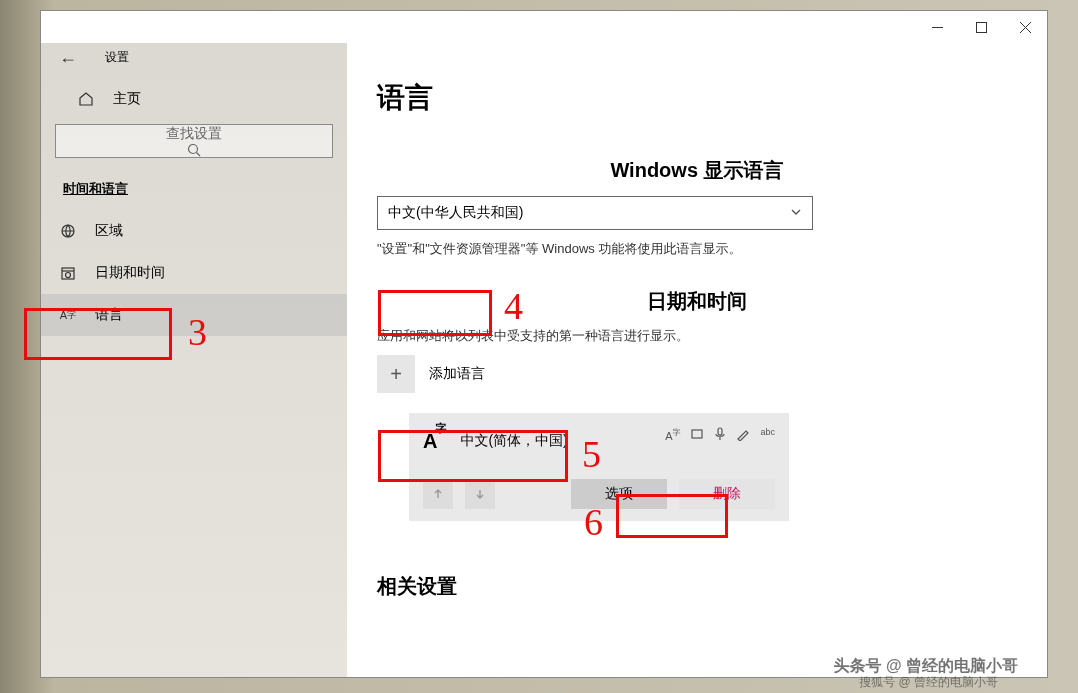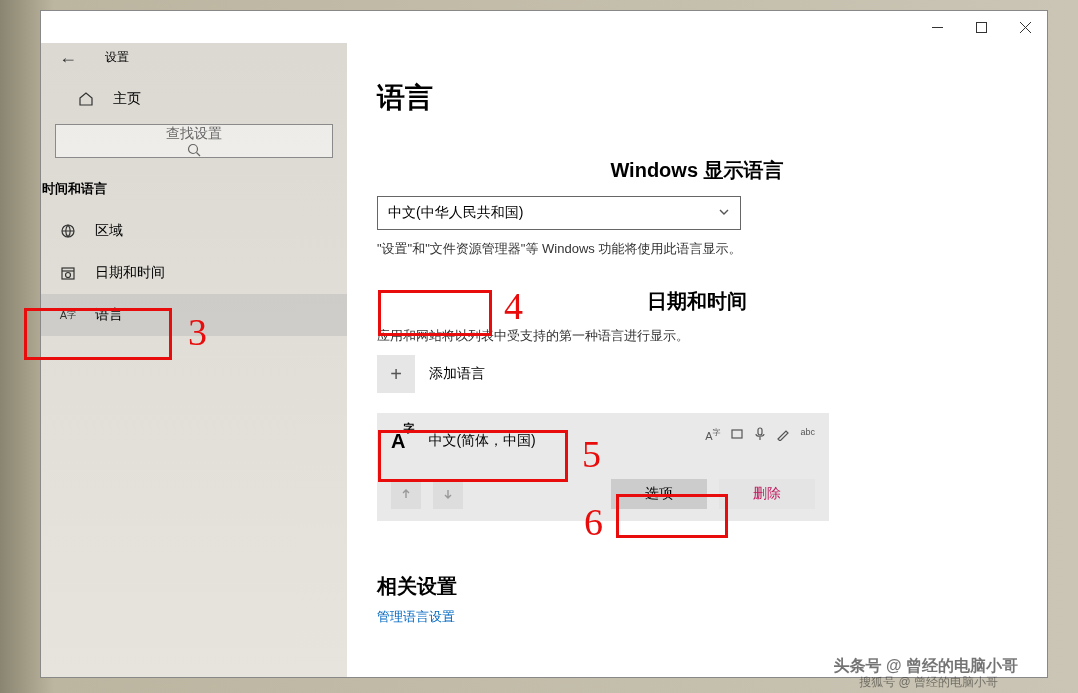--- a/index.html
+++ b/index.html
@@ -76,23 +76,24 @@
       border: 1px solid #8a8a8a;
       background: rgba(255,255,255,0.5);
       display: flex;
       align-items: center;
       padding: 0 10px;
       justify-content: space-between;
       color: #666;
       flex-direction: column;
     }
     .category {
-      padding: 8px 1px 12px;
+      padding: 8px 22px 12px;
       font-weight: 600;
       font-size: 13px;
+      text-decoration: underline;
     }
     .nav-item {
       display: flex;
       align-items: center;
       gap: 18px;
       padding: 12px 18px;
       font-size: 14px;
     }
     .nav-item.active {
       background: rgba(180,180,180,0.4);
@@ -108,21 +109,21 @@
       font-weight: 600;
       margin: 36px 0 40px;
     }
     .section-title {
       font-size: 20px;
       font-weight: 600;
       margin-bottom: 12px;
       text-align: center;
     }
     .dropdown {
-      width: 364px;
+      width: 436px;
       height: 34px;
       border: 1px solid #666;
       display: flex;
       align-items: center;
       justify-content: space-between;
       padding: 0 10px;
       font-size: 14px;
       margin-bottom: 10px;
     }
     .helper-text {
@@ -138,24 +139,25 @@
       margin-bottom: 20px;
     }
     .plus-box {
       width: 38px; height: 38px;
       background: #e6e6e6;
       display:flex;align-items:center;justify-content:center;
       font-size: 20px;
       color: #555;
     }
     .lang-card {
-      width: 452px;
+      width: 380px;
       background: #e9e9e9;
       padding: 16px 14px 12px;
       position: relative;
+      margin-left: 32px;
     }
     .lang-row {
       display: flex;
       align-items: center;
       gap: 12px;
     }
     .lang-glyph {
       font-size: 20px;
       font-weight: 600;
       position: relative;
@@ -358,21 +360,20 @@
               </svg>
           </div>
           <div class="actions-right">
             <div class="pill-btn">选项</div>
             <div class="pill-btn delete">删除</div>
           </div>
         </div>
       </div>
 
       <div class="related-title">相关设置</div>
-      <div class="related-link">管理语言设置</div>
     </div>
   </div>
 </div>
 
 <div class="anno" style="left:24px; top:308px; width:148px; height:52px;"></div>
 <div class="anno-text" style="left:188px; top:310px;">3</div>
 
 <div class="anno" style="left:378px; top:290px; width:114px; height:46px;"></div>
 <div class="anno-text" style="left:504px; top:284px;">4</div>
 

